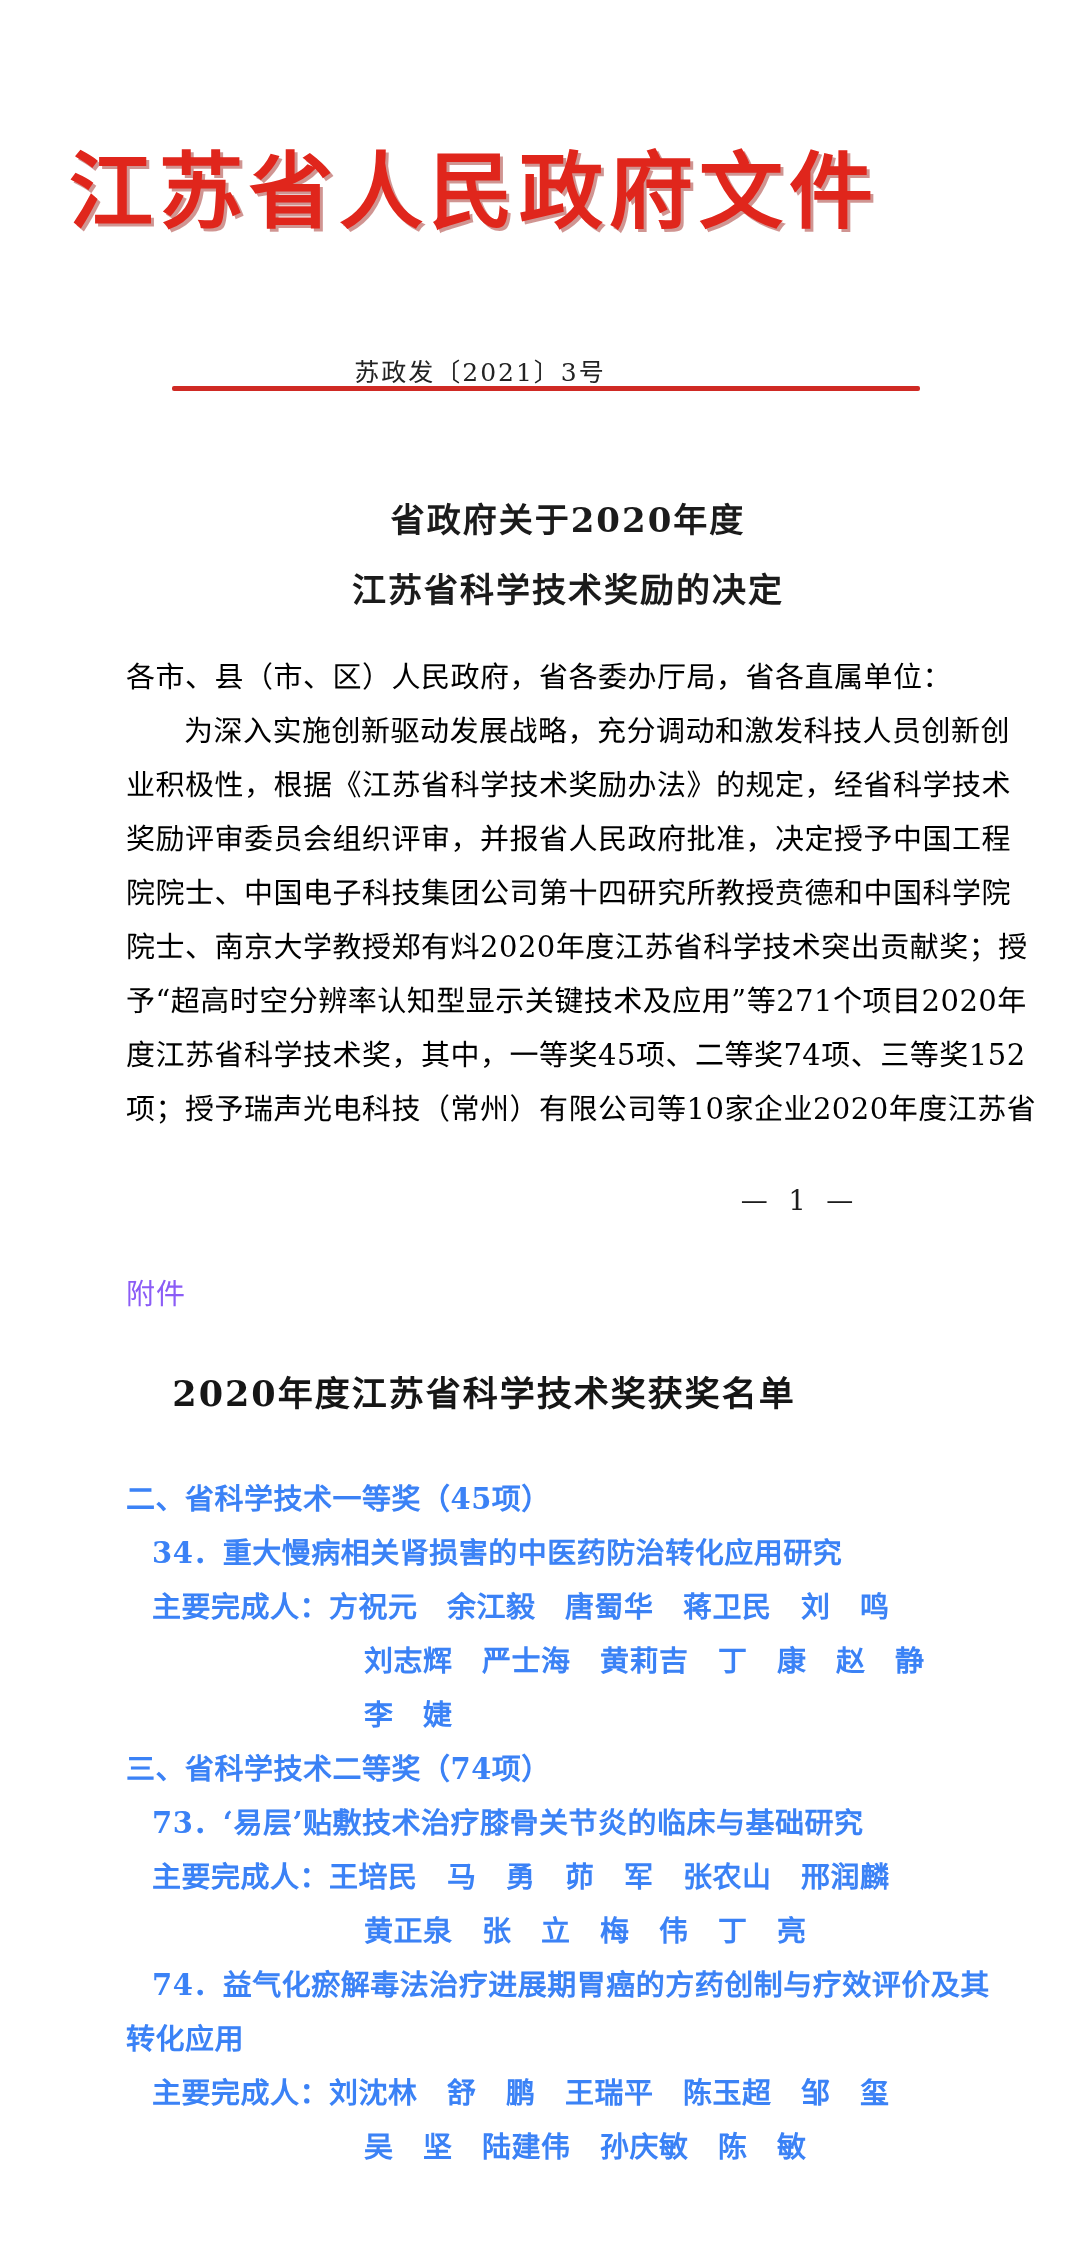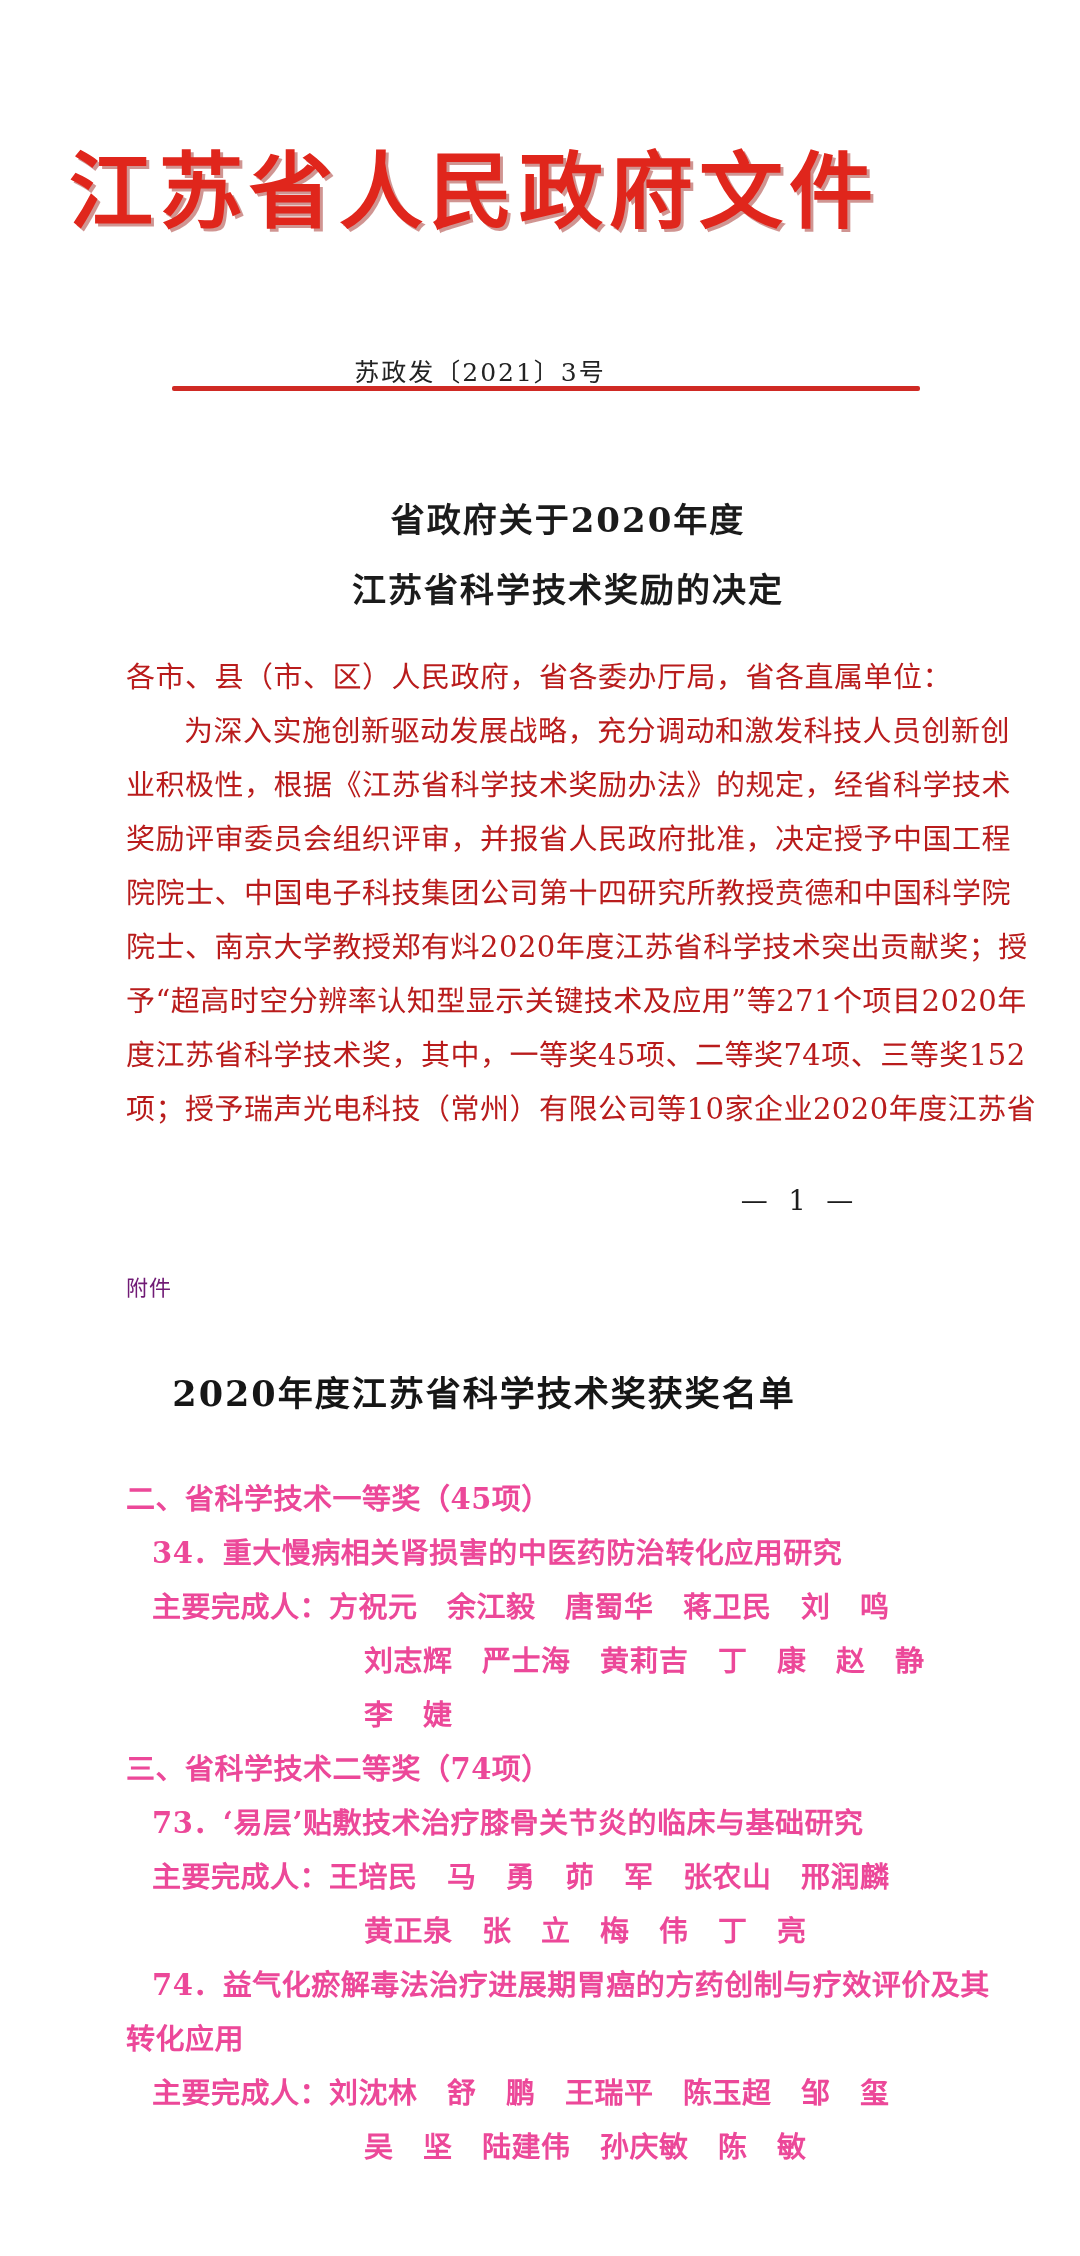--- a/index.html
+++ b/index.html
@@ -89,21 +89,21 @@
     position: absolute;
     left: 126px;
     top: 650px;
     width: 830px;
   }
   .body-line {
     font-family: "DejaVu Serif", "Liberation Serif", serif;
     font-size: 29px;
     line-height: 54px;
     letter-spacing: 0.5px;
-    color: #b91c1c;
+    color: #000000;
     white-space: nowrap;
   }
   .body-line.indent { text-indent: 58px; }
 
   .page-marker {
     position: absolute;
     left: 0;
     top: 1185px;
     width: 1080px;
     text-align: center;
@@ -117,23 +117,23 @@
     display: inline-block;
     transform: translateX(260px);
   }
 
   
   .attachment-label {
     position: absolute;
     left: 126px;
     top: 1270px;
     font-family: "DejaVu Serif", "Liberation Serif", serif;
-    font-size: 22px;
+    font-size: 29px;
     letter-spacing: 1px;
-    color: #701a75;
+    color: #8b5cf6;
   }
 
   .attachment-title {
     position: absolute;
     left: 0;
     top: 1365px;
     width: 968px;
     text-align: center;
     font-family: "DejaVu Serif", "Liberation Serif", serif;
     font-weight: bold;
@@ -147,21 +147,21 @@
     position: absolute;
     left: 126px;
     top: 1472px;
     width: 860px;
   }
   .award-row {
     font-family: "DejaVu Serif", "Liberation Serif", serif;
     font-size: 29px;
     line-height: 54px;
     letter-spacing: 0.5px;
-    color: #ec4899;
+    color: #3b82f6;
     white-space: nowrap;
   }
   .award-row.section { font-weight: bold; }
   .award-row.project { font-weight: bold; text-indent: 26px; }
   .award-row.project-cont { font-weight: bold; text-indent: 0; }
   .award-row.people { font-weight: bold; text-indent: 26px; }
   .award-row.people-cont { font-weight: bold; text-indent: 238px; }
   .award-row.section { text-indent: 0; }
 </style>
 </head>

